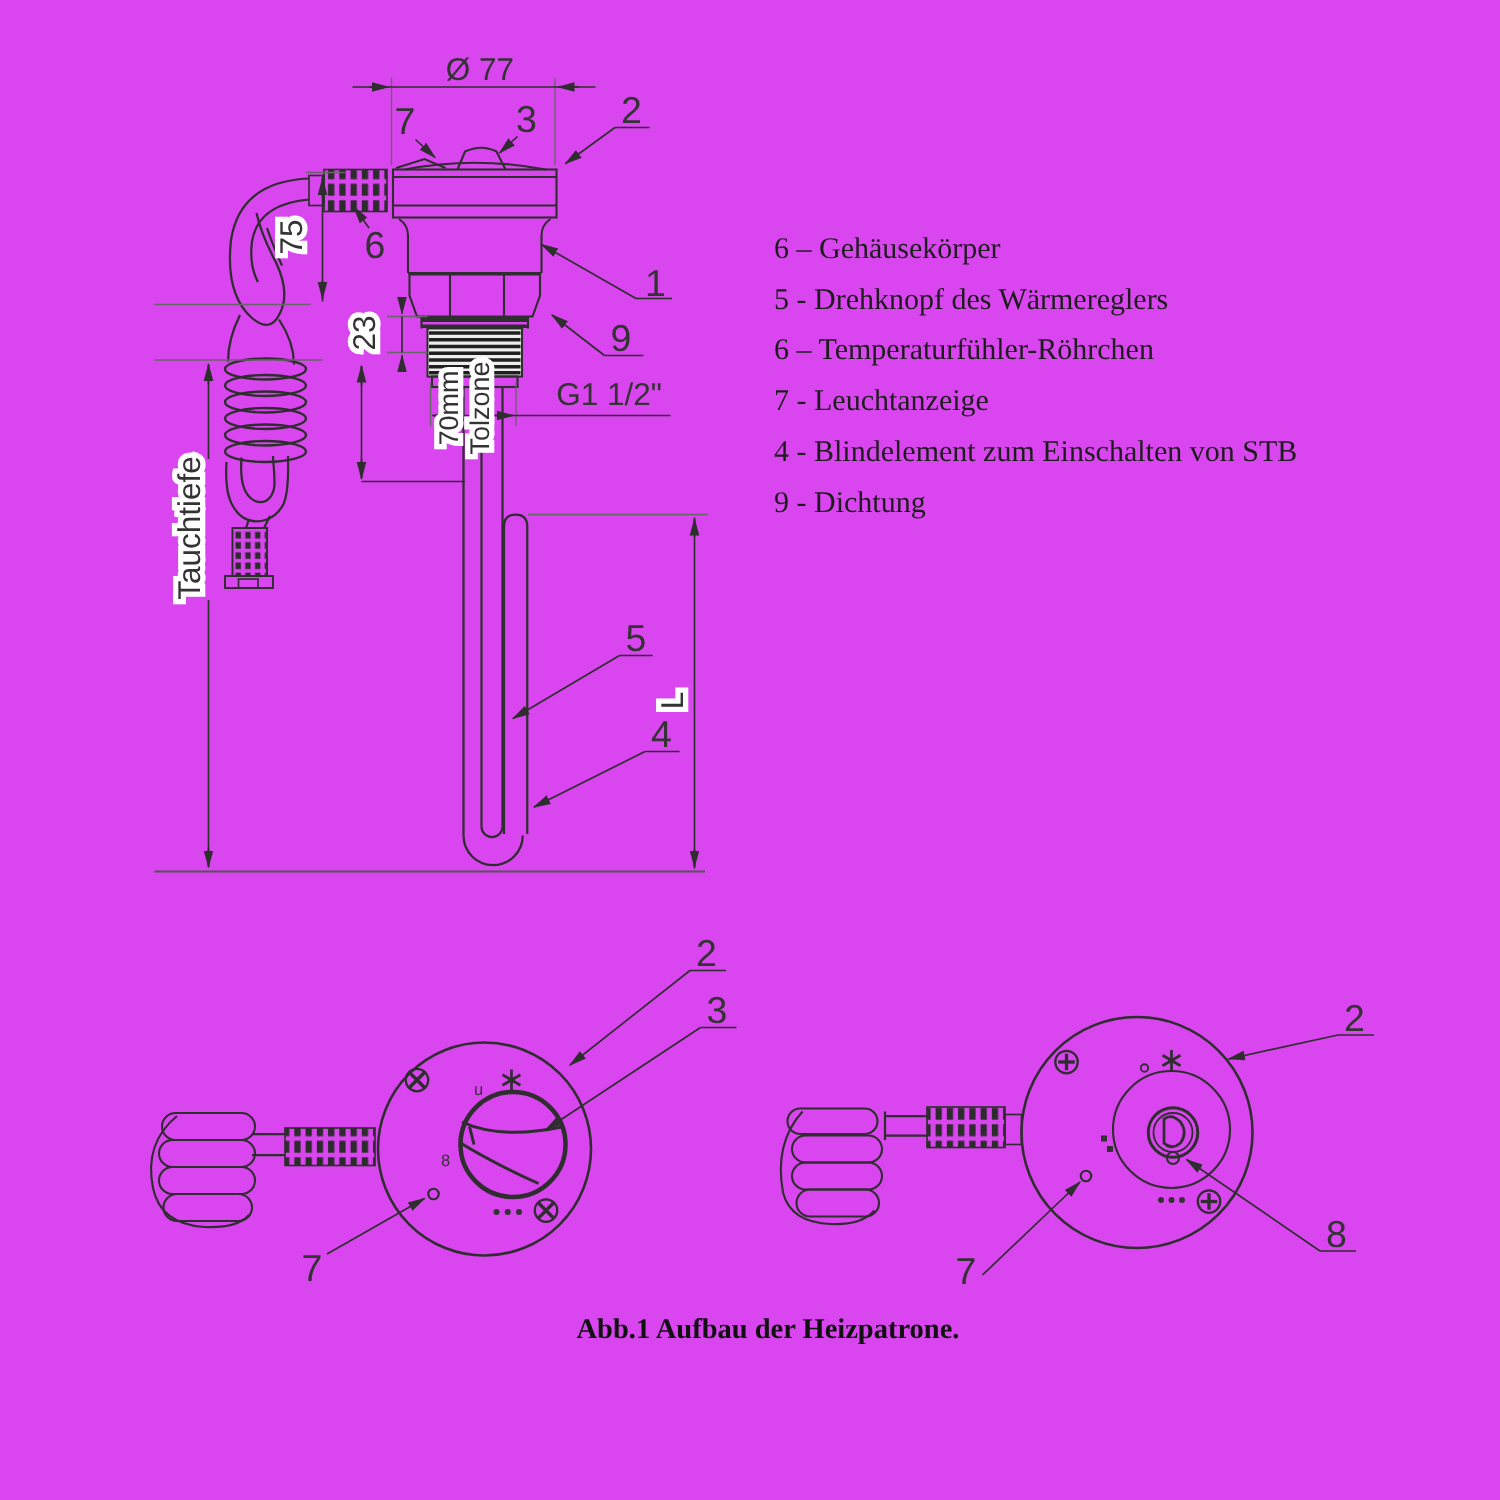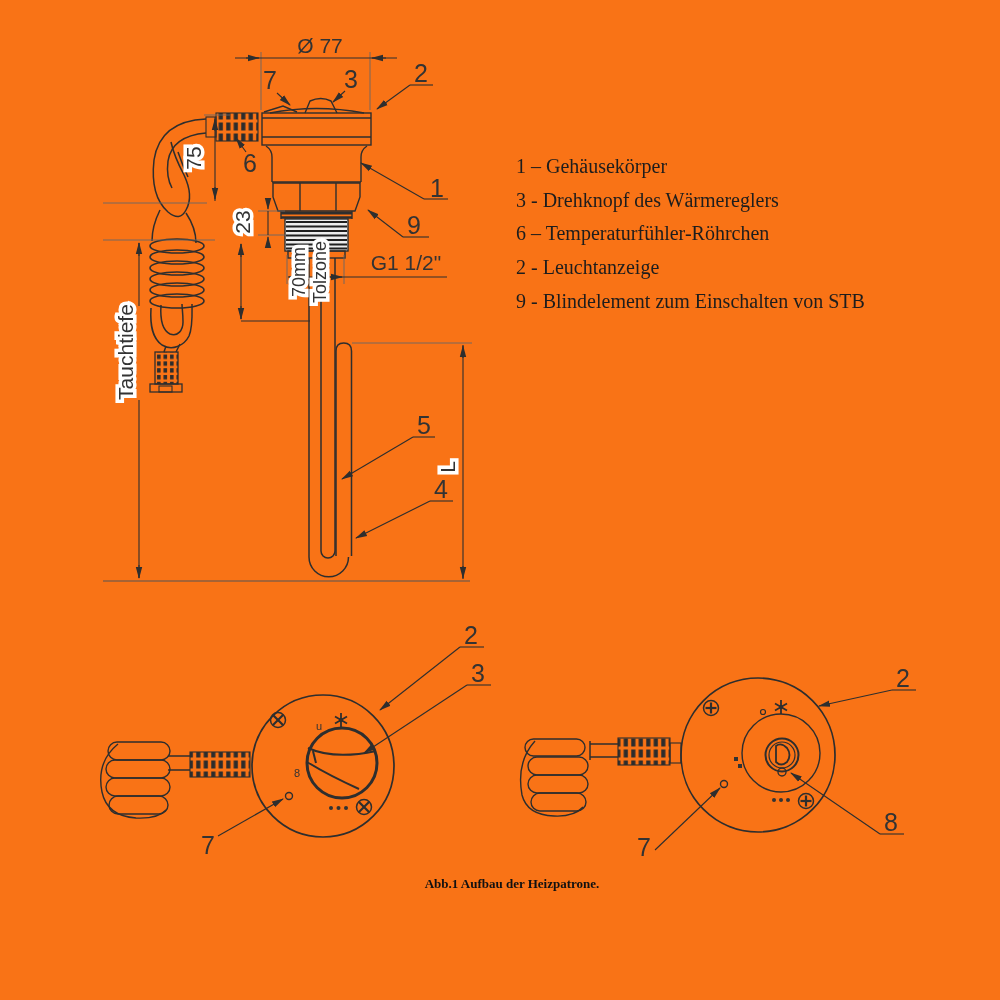--- a/index.html
+++ b/index.html
@@ -1,28 +1,28 @@
 <!DOCTYPE html>
 <html><head>
 <meta charset="utf-8">
 <style>
   html,body{margin:0;padding:0;background:#ffffff;}
-  .stage{position:relative;width:1000px;height:1000px;background:#f97316;overflow:hidden;
+  .stage{position:relative;width:1000px;height:1000px;background:#d946ef;overflow:hidden;
          font-family:"Liberation Sans", sans-serif;}
   .stage svg{position:absolute;left:0;top:0;}
   svg text{fill:#333;font-family:"Liberation Sans", sans-serif;}
   .co{font-size:25px;}
   .dim{font-size:21px;}
   .dims{font-size:18px;}
   .tiny{font-size:11px;}
   .halo{stroke:#ffffff;stroke-width:7px;paint-order:stroke;}
   .legend{position:absolute;left:516px;top:150px;color:#1d1d1d;
           font-family:"Liberation Serif", serif;font-size:20px;line-height:33.7px;white-space:nowrap;}
   .caption{position:absolute;color:#111;font-family:"Liberation Serif", serif;
-           font-weight:bold;font-size:13px;text-align:center;white-space:nowrap;}
+           font-weight:bold;font-size:19px;text-align:center;white-space:nowrap;}
   .cap-fig{left:372px;top:876px;width:280px;}
   .cap-tab{left:350px;top:966px;width:392px;}
 </style>
 </head>
 <body>
 
 <div class="stage">
 
 <svg width="1000" height="1000" viewBox="0 0 1000 1000">
   <defs>
@@ -330,22 +330,23 @@
     <text class="co" x="903" y="687">2</text>
     <text class="co" x="644" y="856">7</text>
     <text class="co" x="891" y="831">8</text>
 
     <text class="tiny" x="319" y="730">u</text>
     <text class="tiny" x="297" y="777">8</text>
   </g>
 </svg>
 
 <div class="legend">
-  <div>1 – Gehäusekörper</div>
-  <div>3 - Drehknopf des Wärmereglers</div>
+  <div>6 – Gehäusekörper</div>
+  <div>5 - Drehknopf des Wärmereglers</div>
   <div>6 – Temperaturfühler-Röhrchen</div>
-  <div>2 - Leuchtanzeige</div>
-  <div>9 - Blindelement zum Einschalten von STB</div>
+  <div>7 - Leuchtanzeige</div>
+  <div>4 - Blindelement zum Einschalten von STB</div>
+  <div>9 - Dichtung</div>
 </div>
 
 <div class="caption cap-fig">Abb.1 Aufbau der Heizpatrone.</div>
 
 </div>
 
 </body></html>

